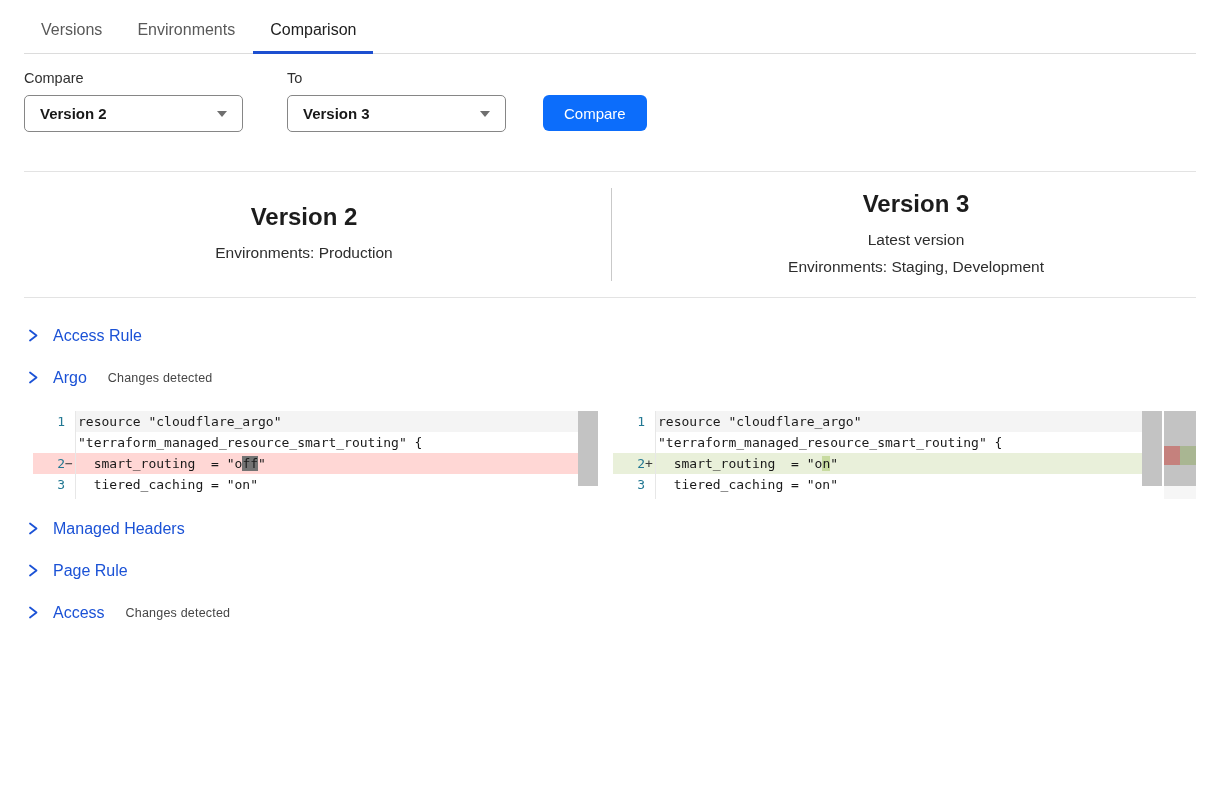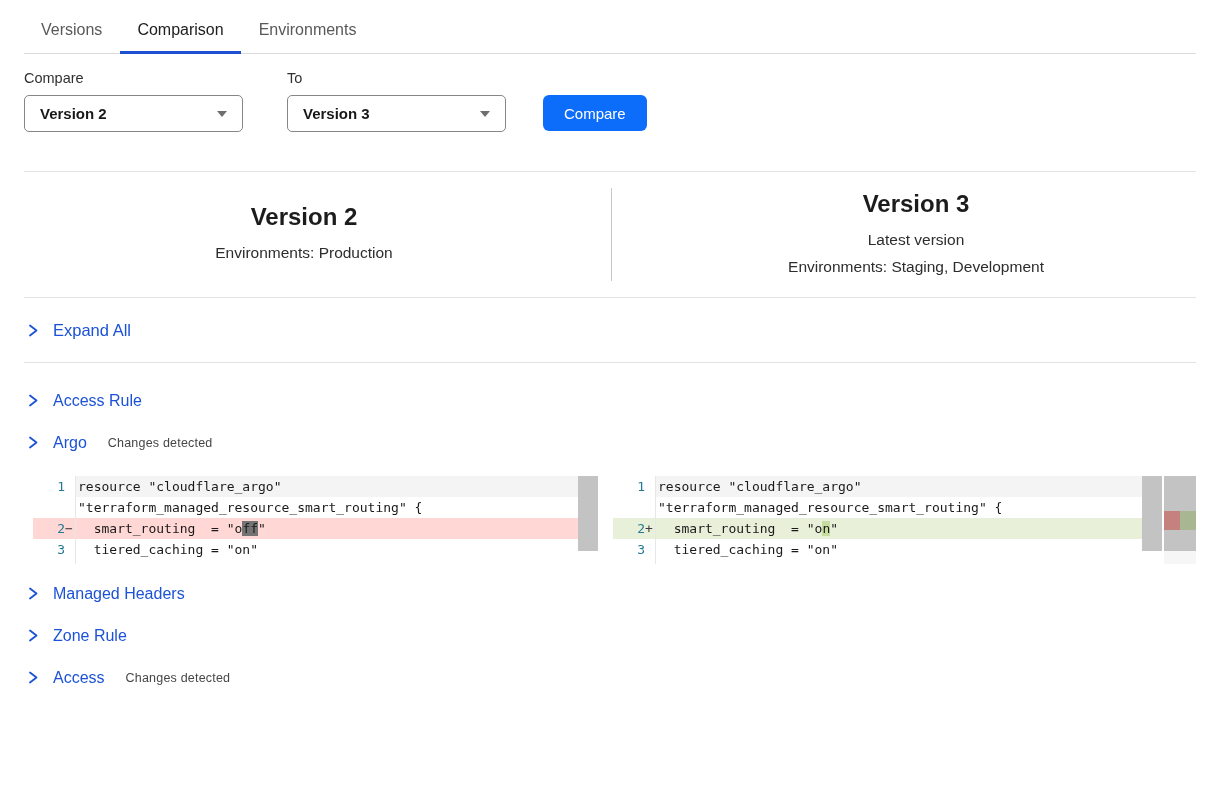--- a/index.html
+++ b/index.html
@@ -69,22 +69,22 @@
   .ruler .blk-red{position:absolute;top:35px;left:0;width:16px;height:19px;background:#c5817d;}
   .ruler .blk-green{position:absolute;top:35px;right:0;width:16px;height:19px;background:#a9b692;}
 </style>
 </head>
 <body>
 
 <div class="page">
 
   <div class="tabs">
     <div class="tab">Versions</div>
+    <div class="tab">Environments</div>
     <div class="tab active">Comparison</div>
-    <div class="tab">Environments</div>
   </div>
 
   <div class="form-row">
     <div class="field first">
       <span class="field-label">Compare</span>
       <div class="select">
         <span class="select-value">Version 2</span>
         <span class="caret"></span>
       </div>
     </div>
@@ -104,28 +104,20 @@
       <div class="cmp-sub">Environments: Production</div>
     </div>
     <div class="half right">
       <div class="cmp-title">Version 3</div>
       <div class="cmp-sub">Latest version</div>
       <div class="cmp-sub">Environments: Staging, Development</div>
     </div>
     <div class="v-divider"></div>
   </div>
 
-  <div class="expand-row">
-    <span class="chev">
-      <svg width="12" height="15" viewBox="0 0 12 15">
-          <polyline points="3,2.5 9.5,7.5 3,12.5" fill="none" stroke="currentColor" stroke-width="1.8" stroke-linecap="round" stroke-linejoin="round"></polyline>
-        </svg>
-    </span>
-    <span class="label">Expand All</span>
-  </div>
 
   <div class="sections">
 
     <div class="section-row">
       <span class="chev">
         <svg width="12" height="15" viewBox="0 0 12 15">
             <polyline points="3,2.5 9.5,7.5 3,12.5" fill="none" stroke="currentColor" stroke-width="1.8" stroke-linecap="round" stroke-linejoin="round"></polyline>
           </svg>
       </span>
       <span class="label">Access Rule</span>
@@ -244,21 +236,21 @@
       </span>
       <span class="label">Managed Headers</span>
     </div>
 
     <div class="section-row">
       <span class="chev">
         <svg width="12" height="15" viewBox="0 0 12 15">
             <polyline points="3,2.5 9.5,7.5 3,12.5" fill="none" stroke="currentColor" stroke-width="1.8" stroke-linecap="round" stroke-linejoin="round"></polyline>
           </svg>
       </span>
-      <span class="label">Zone Rule</span>
+      <span class="label">Page Rule</span>
     </div>
 
     <div class="section-row">
       <span class="chev">
         <svg width="12" height="15" viewBox="0 0 12 15">
             <polyline points="3,2.5 9.5,7.5 3,12.5" fill="none" stroke="currentColor" stroke-width="1.8" stroke-linecap="round" stroke-linejoin="round"></polyline>
           </svg>
       </span>
       <span class="label">Access</span>
       <span class="badge">Changes detected</span>

